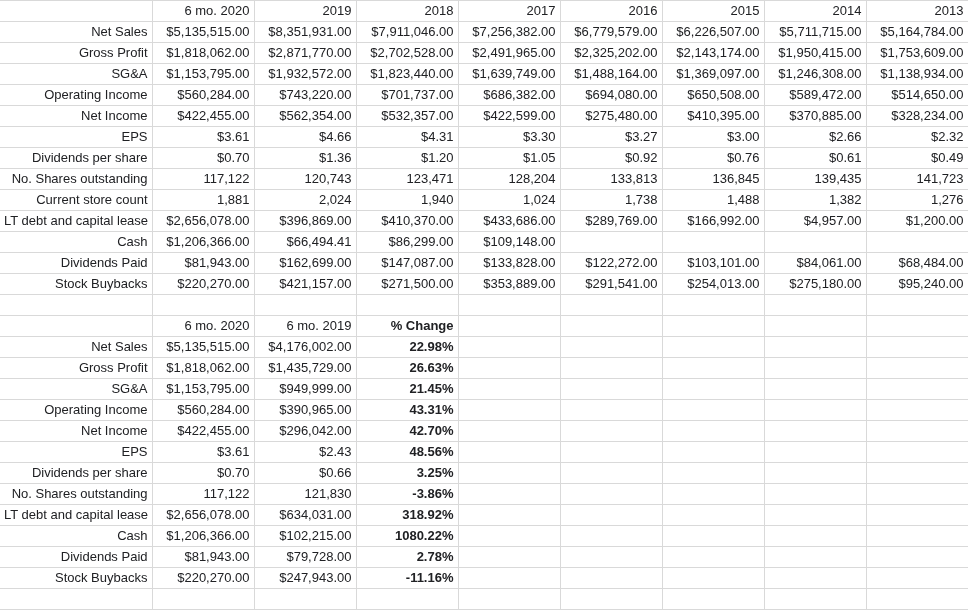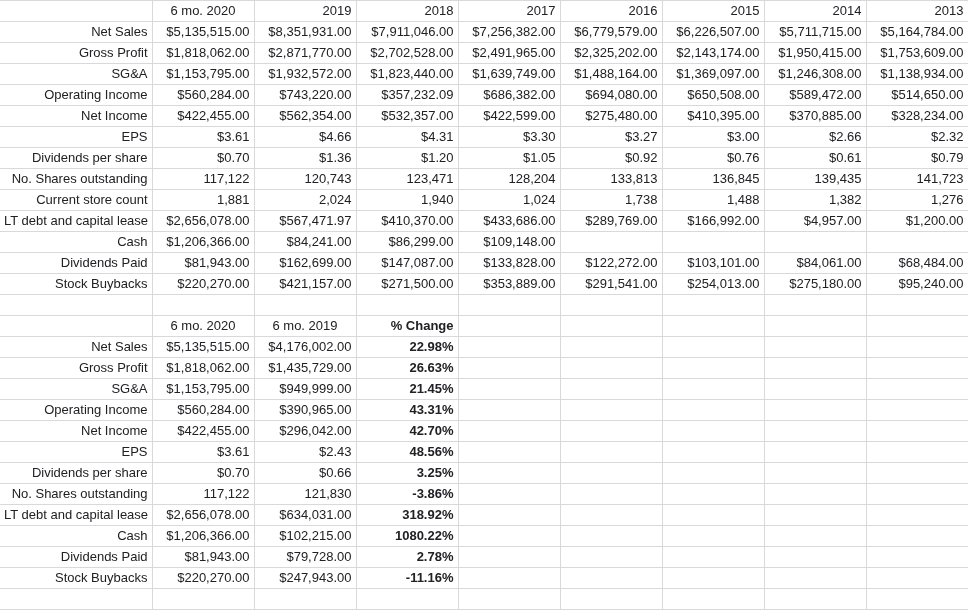--- a/index.html
+++ b/index.html
@@ -36,21 +36,21 @@
     vertical-align: middle;
   }
   
   col.c-label { width: 152px; }
   col.c-data  { width: 102px; }
   col.c-last  { width: 102px; }
 
   td.label      { text-align: right;  padding-left: 4px; }
   td.num        { text-align: right; padding-right: 5px; }
   td.hdr        { text-align: right; padding-right: 5px; }
-  td.hdr-left   { text-align: center;  padding-left: 6px; }
+  td.hdr-left   { text-align: right;  padding-left: 6px; }
   td.center     { text-align: right; font-weight: bold; }
 
   tr.topline td { border-top: 1px solid #d9d9d9; }
   .spacer td    { height: 21px; }
 </style>
 </head>
 <body>
 
 <div id="sheet">
   <table class="grid">
@@ -107,21 +107,21 @@
           <td class="num">$1,639,749.00</td>
           <td class="num">$1,488,164.00</td>
           <td class="num">$1,369,097.00</td>
           <td class="num">$1,246,308.00</td>
           <td class="num">$1,138,934.00</td>
         </tr>
         <tr>
           <td class="label">Operating Income</td>
           <td class="num">$560,284.00</td>
           <td class="num">$743,220.00</td>
-          <td class="num">$357,232.09</td>
+          <td class="num">$701,737.00</td>
           <td class="num">$686,382.00</td>
           <td class="num">$694,080.00</td>
           <td class="num">$650,508.00</td>
           <td class="num">$589,472.00</td>
           <td class="num">$514,650.00</td>
         </tr>
         <tr>
           <td class="label">Net Income</td>
           <td class="num">$422,455.00</td>
           <td class="num">$562,354.00</td>
@@ -145,21 +145,21 @@
         </tr>
         <tr>
           <td class="label">Dividends per share</td>
           <td class="num">$0.70</td>
           <td class="num">$1.36</td>
           <td class="num">$1.20</td>
           <td class="num">$1.05</td>
           <td class="num">$0.92</td>
           <td class="num">$0.76</td>
           <td class="num">$0.61</td>
-          <td class="num">$0.79</td>
+          <td class="num">$0.49</td>
         </tr>
         <tr>
           <td class="label">No. Shares outstanding</td>
           <td class="num">117,122</td>
           <td class="num">120,743</td>
           <td class="num">123,471</td>
           <td class="num">128,204</td>
           <td class="num">133,813</td>
           <td class="num">136,845</td>
           <td class="num">139,435</td>
@@ -172,32 +172,32 @@
           <td class="num">1,940</td>
           <td class="num">1,024</td>
           <td class="num">1,738</td>
           <td class="num">1,488</td>
           <td class="num">1,382</td>
           <td class="num">1,276</td>
         </tr>
         <tr>
           <td class="label">LT debt and capital lease</td>
           <td class="num">$2,656,078.00</td>
-          <td class="num">$567,471.97</td>
+          <td class="num">$396,869.00</td>
           <td class="num">$410,370.00</td>
           <td class="num">$433,686.00</td>
           <td class="num">$289,769.00</td>
           <td class="num">$166,992.00</td>
           <td class="num">$4,957.00</td>
           <td class="num">$1,200.00</td>
         </tr>
         <tr>
           <td class="label">Cash</td>
           <td class="num">$1,206,366.00</td>
-          <td class="num">$84,241.00</td>
+          <td class="num">$66,494.41</td>
           <td class="num">$86,299.00</td>
           <td class="num">$109,148.00</td>
           <td class="num"></td>
           <td class="num"></td>
           <td class="num"></td>
           <td class="num"></td>
         </tr>
         <tr>
           <td class="label">Dividends Paid</td>
           <td class="num">$81,943.00</td>

